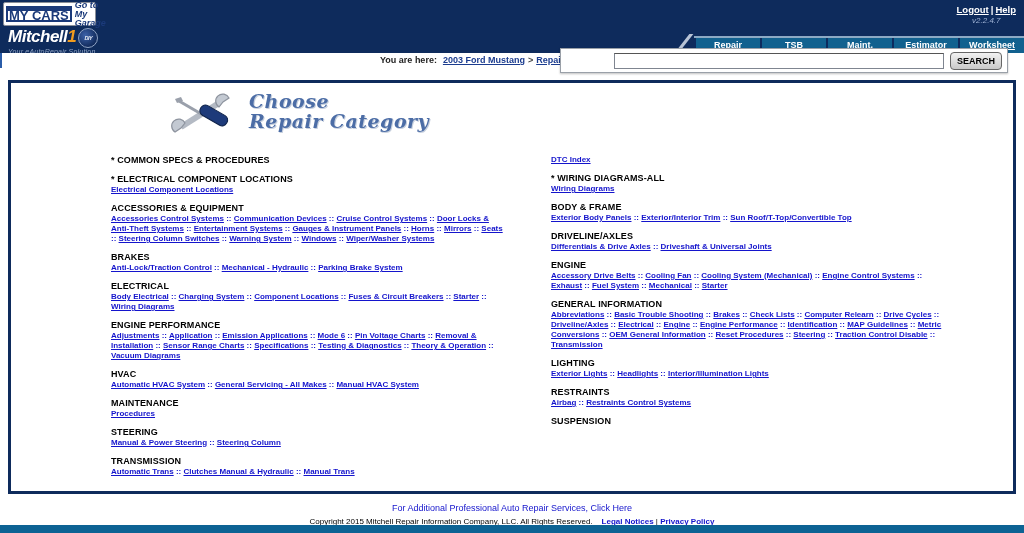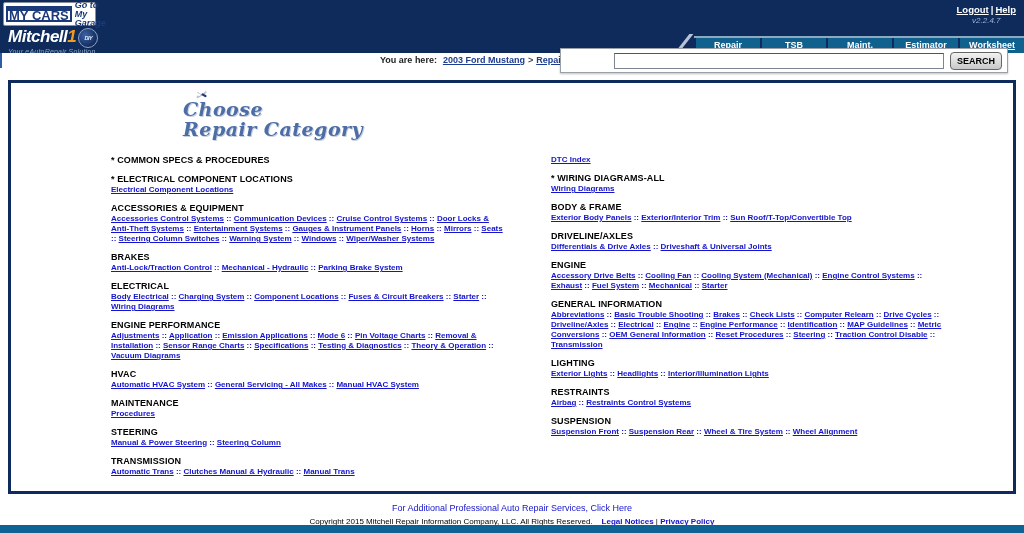--- a/index.html
+++ b/index.html
@@ -53,21 +53,21 @@
                   display:flex; align-items:center; justify-content:flex-end; gap:6px; padding:0 5px; z-index:5; }
   .search-input { width:330px; height:16px; border:1px solid #7f8590; border-top-color:#555;
                   font-size:10px; padding:0 3px; }
   .search-btn { height:18px; padding:0 6px; font-size:9px; font-weight:bold; color:#000;
                 background:linear-gradient(#f2f2f2,#c9c9c9); border:1px solid #666;
                 border-radius:4px; cursor:pointer; font-family:"Liberation Sans",sans-serif; }
 
   
   .content-box { position:absolute; top:80px; left:8px; width:1008px; height:414px;
                  border:3px solid #0e2b5c; background:#fff; overflow:hidden; }
-  .banner { display:flex; align-items:flex-start; margin:8px 0 0 158px; height:48px;flex-direction:column; }
+  .banner { display:flex; align-items:flex-start; margin:8px 0 0 158px; height:48px; }
   .banner-title { margin-left:14px; color:#4c6da6; font-weight:bold; font-style:italic;
                   font-size:19px; line-height:20px; letter-spacing:0.5px;
                   text-shadow:1px 1px 0 #c6cfdd; font-family:"DejaVu Serif", serif; }
   .cols { display:grid; grid-template-columns:398px 398px; column-gap:42px; margin:16px 0 0 100px; }
   .section { margin-bottom:8px; }
   .section h3 { font-size:9px; font-weight:bold; color:#000; line-height:11px; letter-spacing:0.1px; }
   .section p { font-size:8px; font-weight:bold; line-height:10px; color:#1414cc; }
   a.cat { color:#1414cc; text-decoration:underline; cursor:pointer; }
   .sep { color:#1414cc; text-decoration:none; }
 
@@ -210,21 +210,20 @@
           <div class="section">
             <h3>LIGHTING</h3>
             <p><a class="cat">Exterior Lights</a><span class="sep"> :: </span><a class="cat">Headlights</a><span class="sep"> :: </span><a class="cat">Interior/Illumination Lights</a></p>
           </div>
           <div class="section">
             <h3>RESTRAINTS</h3>
             <p><a class="cat">Airbag</a><span class="sep"> :: </span><a class="cat">Restraints Control Systems</a></p>
           </div>
           <div class="section">
             <h3>SUSPENSION</h3>
-            <p><a class="cat">Suspension Front</a><span class="sep"> :: </span><a class="cat">Suspension Rear</a><span class="sep"> :: </span><a class="cat">Wheel &amp; Tire System</a><span class="sep"> :: </span><a class="cat">Wheel Alignment</a></p>
           </div>
         </div>
     </div>
   </div>
 
   <div class="footer">
     <div class="promo"><a>For Additional Professional Auto Repair Services, Click Here</a></div>
     <div class="copy">
       <span>Copyright 2015 Mitchell Repair Information Company, LLC.  All Rights Reserved.</span>&nbsp;&nbsp;&nbsp;
       <a>Legal Notices</a>

